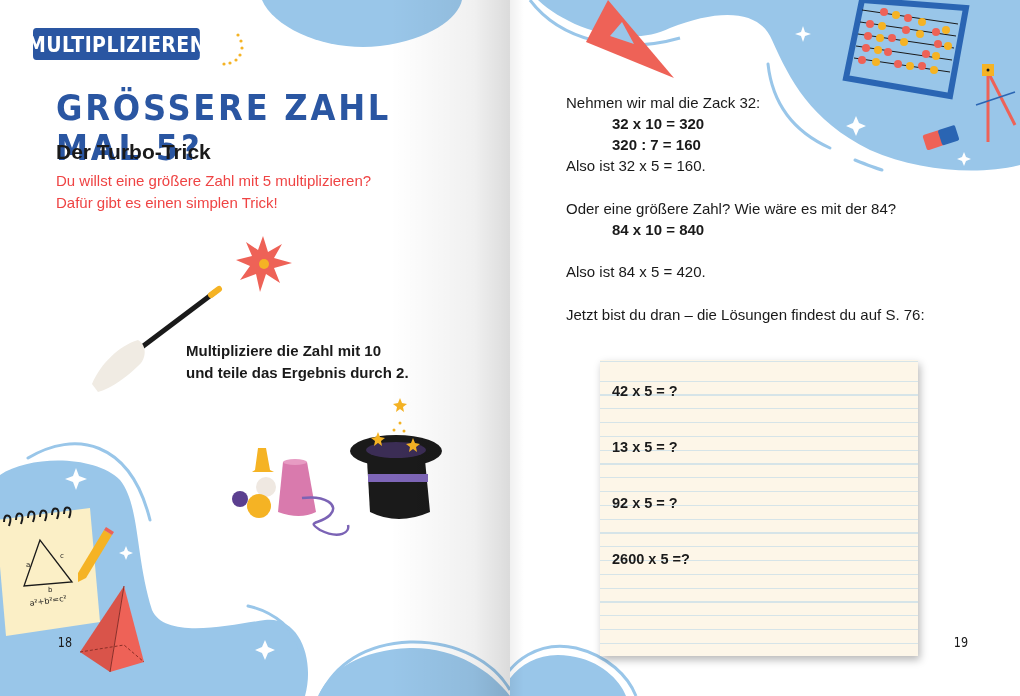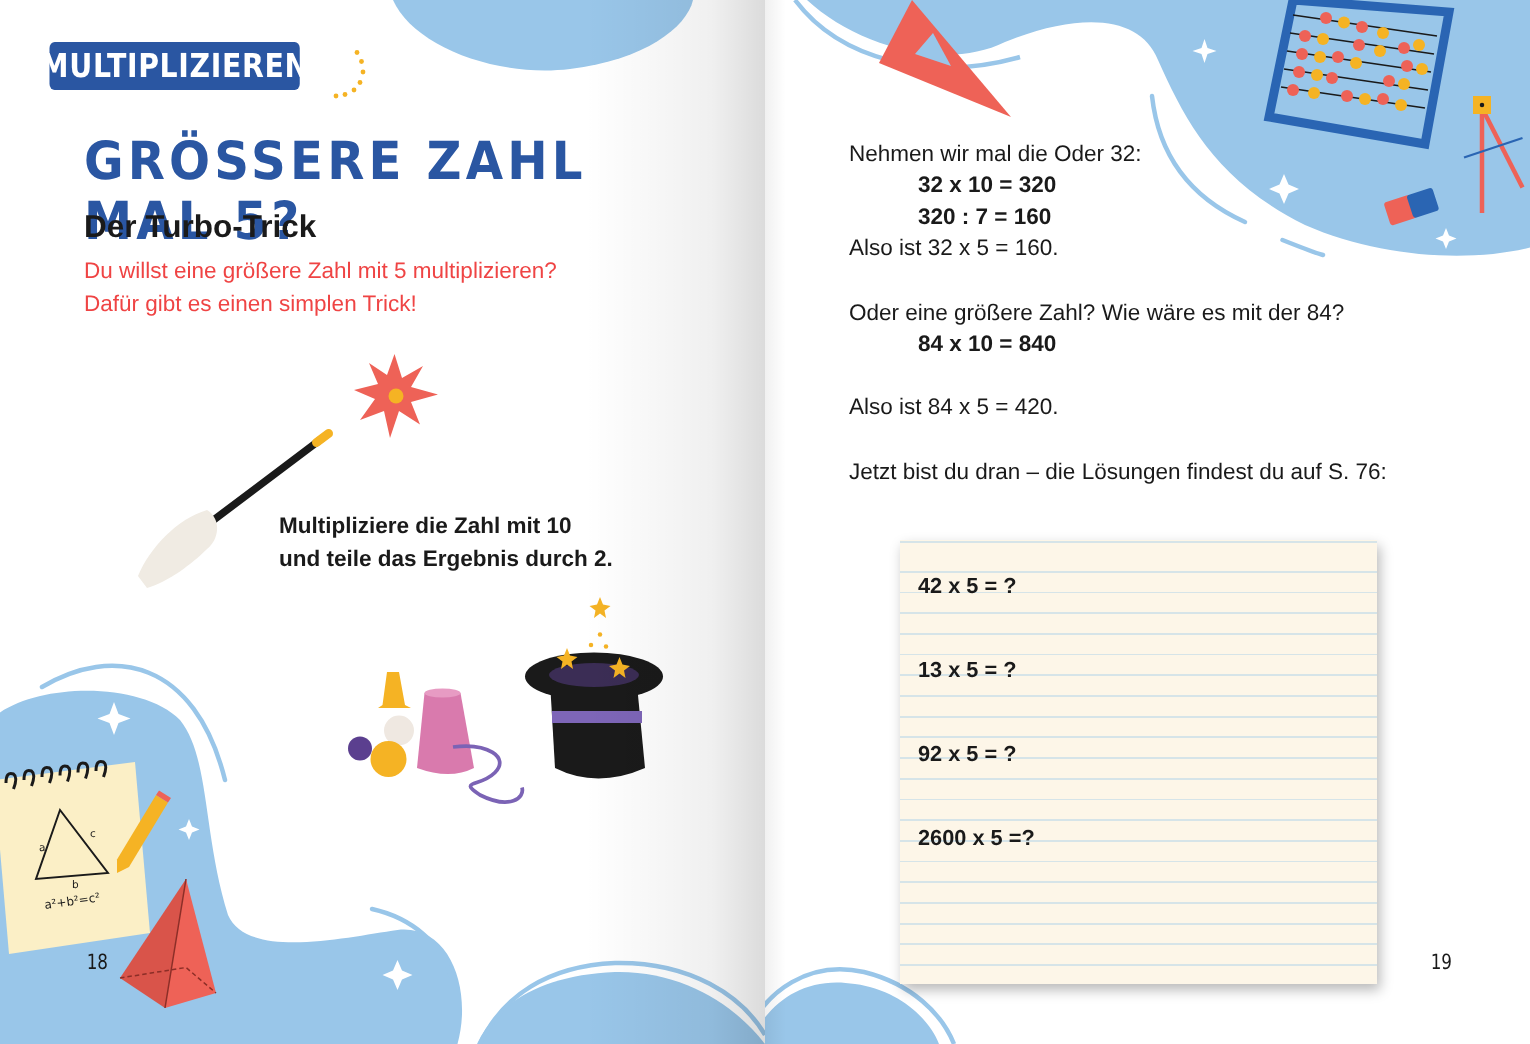--- a/index.html
+++ b/index.html
@@ -219,21 +219,21 @@
         <line x1="478" y1="72" x2="505" y2="125" stroke="#ee6257" stroke-width="3"></line>
         <line x1="466" y1="105" x2="505" y2="92" stroke="#2a65b3" stroke-width="1.5"></line>
         <rect x="472" y="64" width="12" height="12" fill="#f5b324"></rect>
         <circle cx="478" cy="70" r="1.5" fill="#1a1a1a"></circle>
       </g>
     </svg>
 
     <div class="gutter-right"></div>
   </div>
 
-  <div class="r-text" style="top:92px;">Nehmen wir mal die Oder 32:</div>
+  <div class="r-text" style="top:92px;">Nehmen wir mal die Zack 32:</div>
   <div class="r-text indent" style="top:113px;">32 x 10 = 320</div>
   <div class="r-text indent" style="top:134px;">320 : 7 = 160</div>
   <div class="r-text" style="top:155px;">Also ist 32 x 5 = 160.</div>
 
   <div class="r-text" style="top:198px;">Oder eine größere Zahl? Wie wäre es mit der 84?</div>
   <div class="r-text indent" style="top:219px;">84 x 10 = 840</div>
   <div class="r-text" style="top:261px;">Also ist 84 x 5 = 420.</div>
 
   <div class="r-text" style="top:304px;">Jetzt bist du dran – die Lösungen findest du auf S. 76:</div>
 

